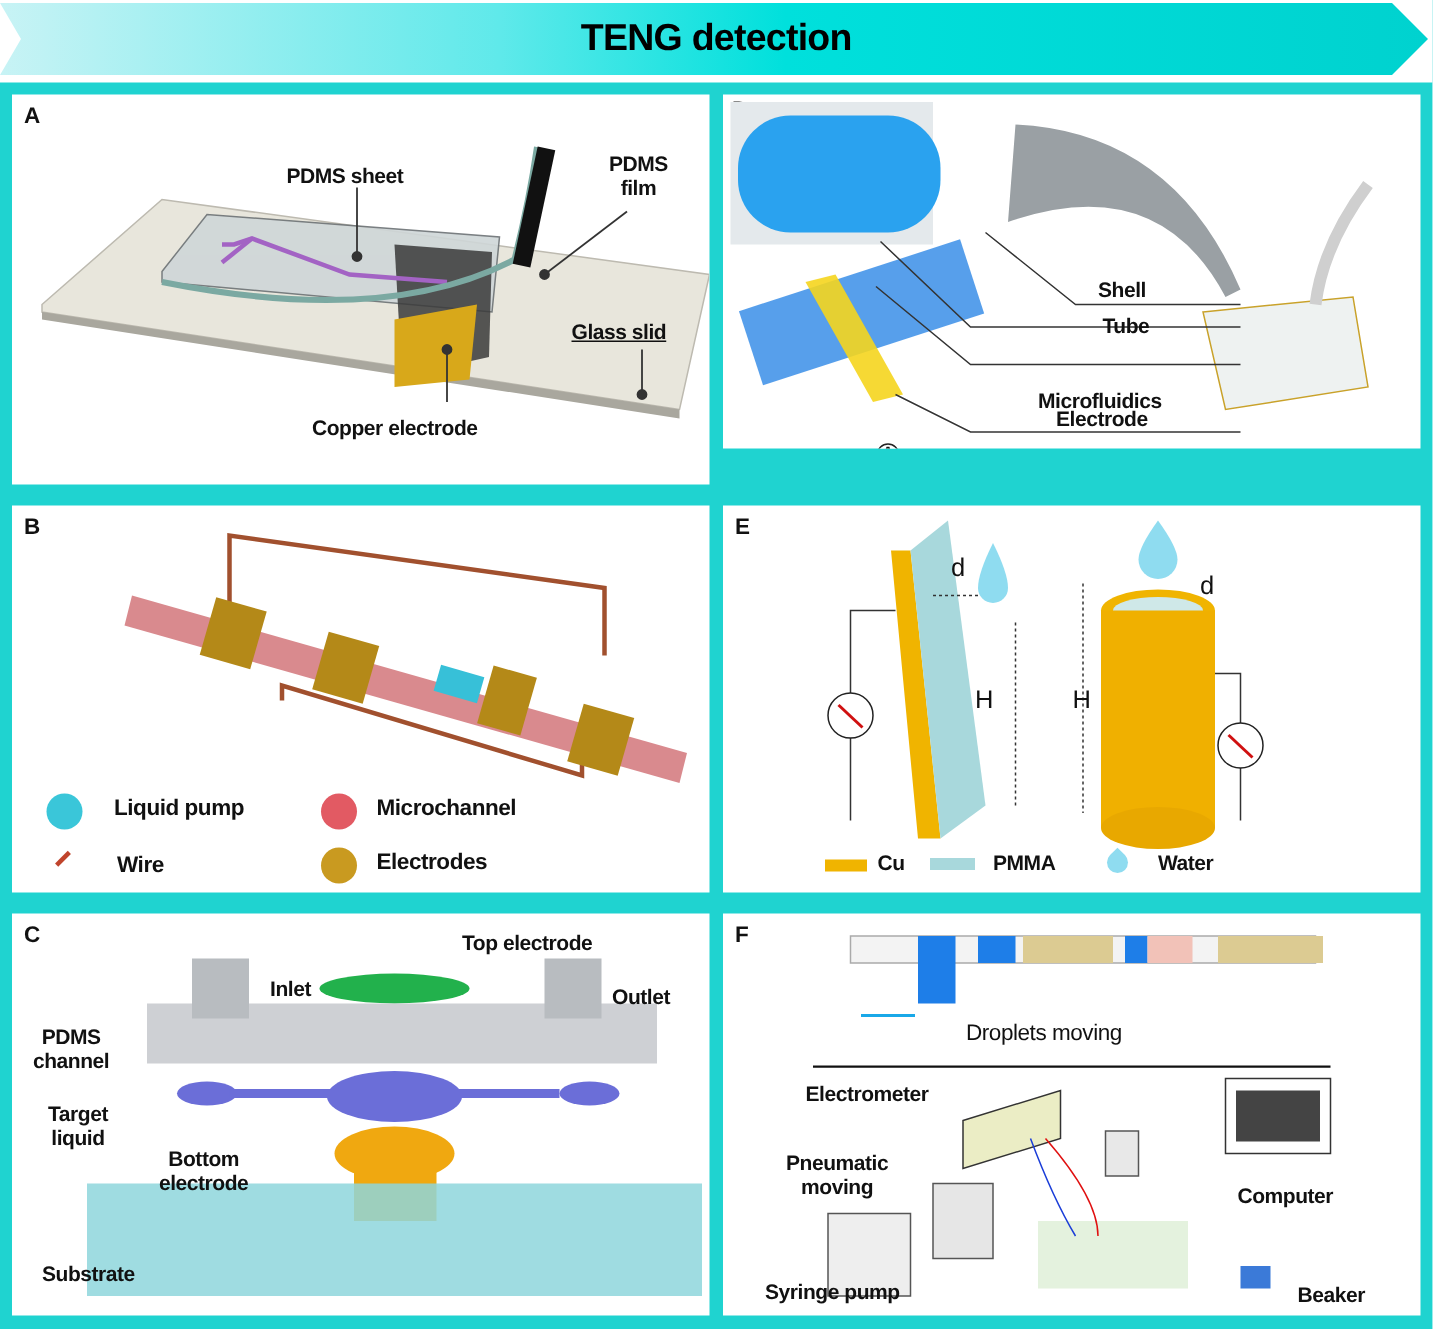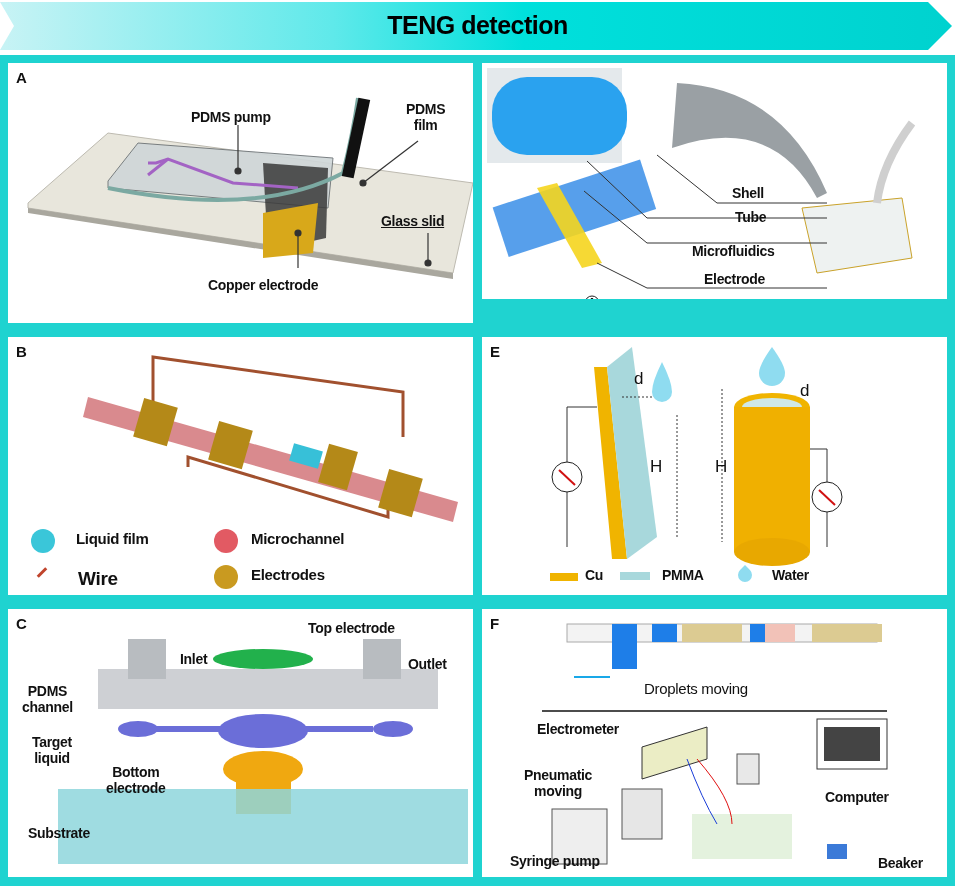--- a/index.html
+++ b/index.html
@@ -50,21 +50,21 @@
         <line x1="230" y1="62" x2="230" y2="108"></line>
           <circle cx="230" cy="108" r="3"></circle>
         <line x1="410" y1="78" x2="355" y2="120"></line>
           <circle cx="355" cy="120" r="3"></circle>
         <line x1="420" y1="170" x2="420" y2="200"></line>
           <circle cx="420" cy="200" r="3"></circle>
         <line x1="290" y1="170" x2="290" y2="205"></line>
           <circle cx="290" cy="170" r="3"></circle>
       </g>
     </svg>
-    <div class="lbl" style="left:183px;top:46px;">PDMS pump</div>
+    <div class="lbl" style="left:183px;top:46px;">PDMS sheet</div>
     <div class="lbl c" style="left:398px;top:38px;">
       <div>PDMS</div>
       <div>film</div>
     </div>
     <div class="lbl" style="left:373px;top:150px;text-decoration:underline;">Glass slid</div>
     <div class="lbl" style="left:200px;top:214px;">Copper electrode</div>
   </div>
 
   <div class="panel" style="left:482px;top:8px;width:465px;height:236px;">
     <div class="plabel" style="left:6px;top:2px;">D</div>
@@ -79,48 +79,48 @@
       <g stroke="#333" stroke-width="1" fill="none">
         <polyline points="105,98 165,155 345,155"></polyline>
         <polyline points="175,92 235,140 345,140"></polyline>
         <polyline points="102,128 165,180 345,180"></polyline>
         <polyline points="115,200 165,225 345,225"></polyline>
       </g>
       <circle cx="110" cy="240" r="7" fill="#fff" stroke="#222"></circle>
     </svg>
     <div class="lbl" style="left:250px;top:122px;">Shell</div>
     <div class="lbl" style="left:253px;top:146px;">Tube</div>
-    <div class="lbl" style="left:210px;top:180px;">Microfluidics</div>
+    <div class="lbl" style="left:210px;top:196px;">Microfluidics</div>
     <div class="lbl" style="left:222px;top:208px;">Electrode</div>
     <div class="lbl" style="left:106px;top:233px;font-size:11px;">A</div>
   </div>
 
   <div class="panel" style="left:8px;top:282px;width:465px;height:258px;">
     <div class="plabel">B</div>
     <svg class="art" width="465" height="258">
       <polyline points="145,65 145,20 395,55 395,100" stroke="#a1502e" stroke-width="3" fill="none"></polyline>
       <polyline points="180,130 180,120 380,180 380,165" stroke="#a1502e" stroke-width="3" fill="none"></polyline>
       <polygon points="80,60 450,165 445,185 75,80" fill="#d98a8e"></polygon>
       <rect x="130" y="65" width="35" height="40" fill="#b48918" transform="rotate(16 147 85)"></rect>
       <rect x="205" y="88" width="35" height="40" fill="#b48918" transform="rotate(16 222 108)"></rect>
       <rect x="315" y="110" width="30" height="40" fill="#b48918" transform="rotate(16 330 130)"></rect>
       <rect x="375" y="136" width="35" height="40" fill="#b48918" transform="rotate(16 392 156)"></rect>
       <rect x="283" y="110" width="30" height="18" fill="#37c0d8" transform="rotate(16 298 119)"></rect>
     </svg>
     <div style="position:absolute;left:20px;top:190px;">
       <span style="position:absolute;left:3px;top:2px;width:24px;height:24px;border-radius:50%;background:#3ac6d9;"></span>
-      <span class="lbl" style="left:48px;top:3px;font-size:15px;">Liquid film</span>
+      <span class="lbl" style="left:48px;top:3px;font-size:15px;">Liquid pump</span>
     </div>
     <div style="position:absolute;left:203px;top:190px;">
       <span style="position:absolute;left:3px;top:2px;width:24px;height:24px;border-radius:50%;background:#e25a63;"></span>
       <span class="lbl" style="left:40px;top:3px;font-size:15px;">Microchannel</span>
     </div>
     <div style="position:absolute;left:20px;top:228px;">
       <span style="position:absolute;left:8px;top:6px;width:12px;height:3px;background:#c0442c;transform:rotate(-45deg);"></span>
-      <span class="lbl" style="left:50px;top:3px;font-size:19px;">Wire</span>
+      <span class="lbl" style="left:50px;top:3px;font-size:15px;">Wire</span>
     </div>
     <div style="position:absolute;left:203px;top:226px;">
       <span style="position:absolute;left:3px;top:2px;width:24px;height:24px;border-radius:50%;background:#c99a20;"></span>
       <span class="lbl" style="left:40px;top:3px;font-size:15px;">Electrodes</span>
     </div>
   </div>
 
   <div class="panel" style="left:482px;top:282px;width:465px;height:258px;">
     <div class="plabel">E</div>
     <svg class="art" width="465" height="258">
@@ -184,21 +184,21 @@
       <div>channel</div>
     </div>
     <div class="lbl c" style="left:24px;top:125px;text-align:center;">
       <div>Target</div>
       <div>liquid</div>
     </div>
     <div class="lbl c" style="left:98px;top:155px;">
       <div>Bottom</div>
       <div>electrode</div>
     </div>
-    <div class="lbl" style="left:20px;top:216px;">Substrate</div>
+    <div class="lbl" style="left:20px;top:232px;">Substrate</div>
   </div>
 
   <div class="panel" style="left:482px;top:554px;width:465px;height:268px;">
     <div class="plabel">F</div>
     <svg class="art" width="465" height="268">
       <rect x="85" y="15" width="310" height="18" fill="#f3f3f3" stroke="#aaa"></rect>
       <rect x="130" y="15" width="25" height="45" fill="#1e7ee8"></rect>
       <rect x="170" y="15" width="25" height="18" fill="#1e7ee8"></rect>
       <rect x="200" y="15" width="60" height="18" fill="#dccb92"></rect>
       <rect x="268" y="15" width="15" height="18" fill="#1e7ee8"></rect>
@@ -219,16 +219,16 @@
     </svg>
     <div class="lbl" style="left:162px;top:71px;font-weight:normal;font-size:15px;">Droplets moving</div>
     <div class="lbl" style="left:55px;top:112px;">Electrometer</div>
     <div class="lbl c" style="left:42px;top:158px;">
       <div>Pneumatic</div>
       <div>moving</div>
     </div>
     <div class="lbl" style="left:343px;top:180px;text-align:center;">Computer</div>
     <div class="lbl" style="left:28px;top:244px;">Syringe pump</div>
     <div class="lbl" style="left:190px;top:252px;margin-top:28px;">Base</div>
-    <div class="lbl" style="left:375px;top:246px;padding-left:21px;">Beaker</div>
+    <div class="lbl" style="left:362px;top:246px;padding-left:21px;">Beaker</div>
   </div>
 
 </div>
 
 </body></html>

